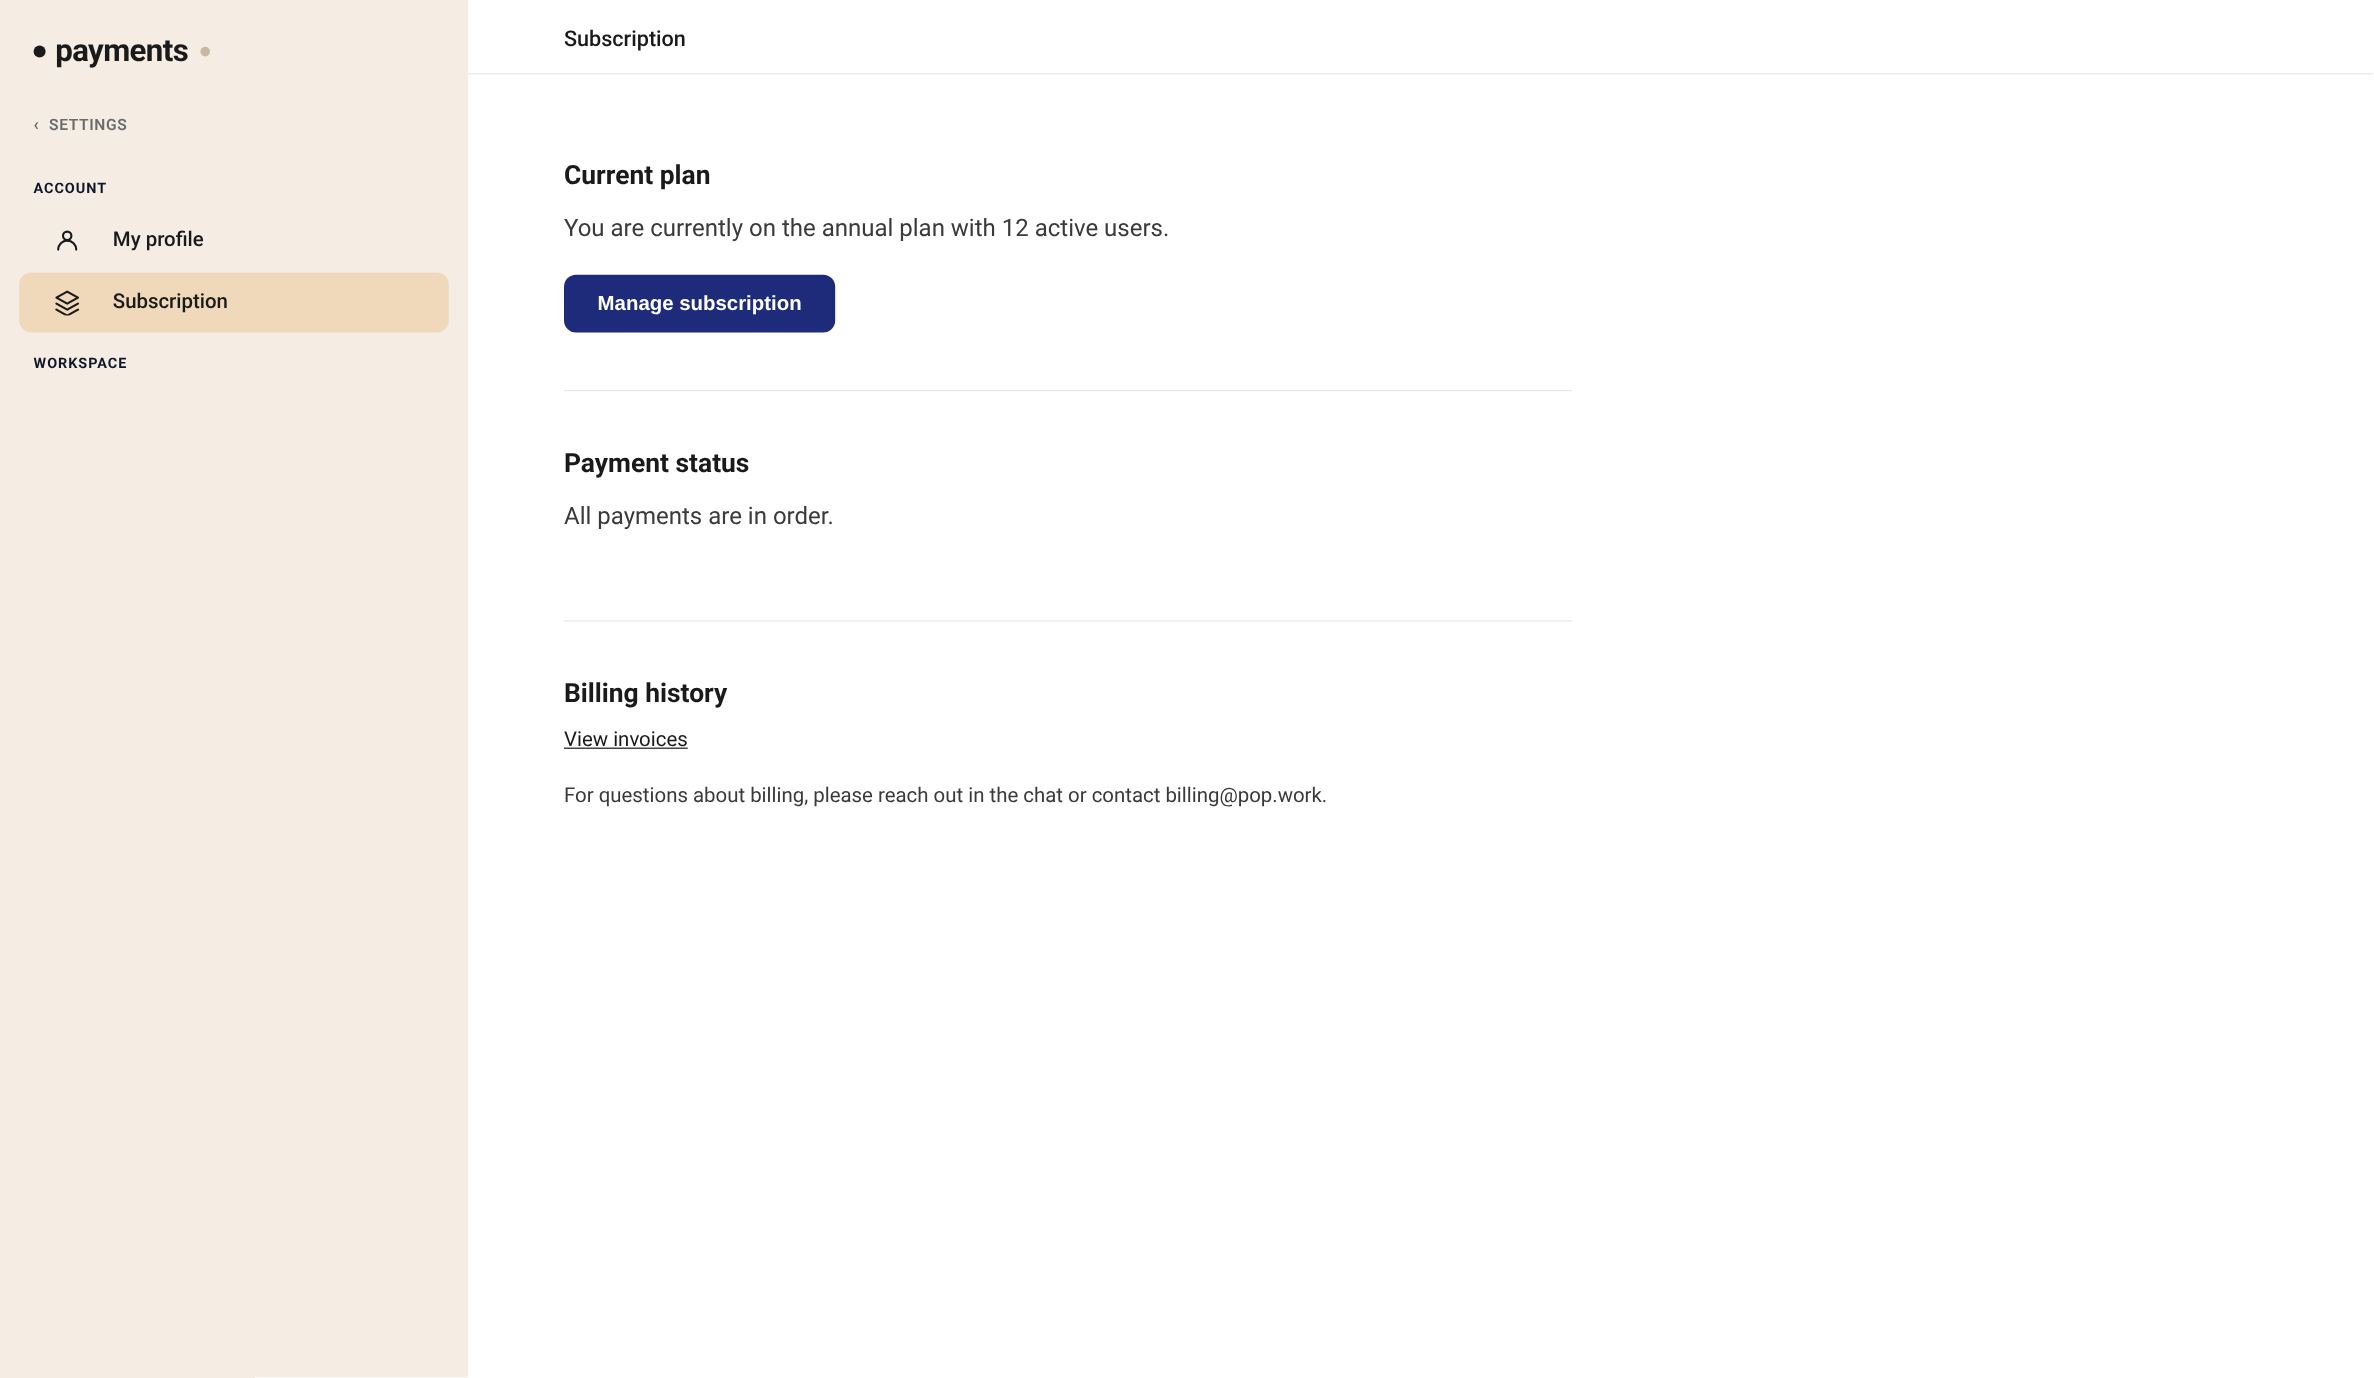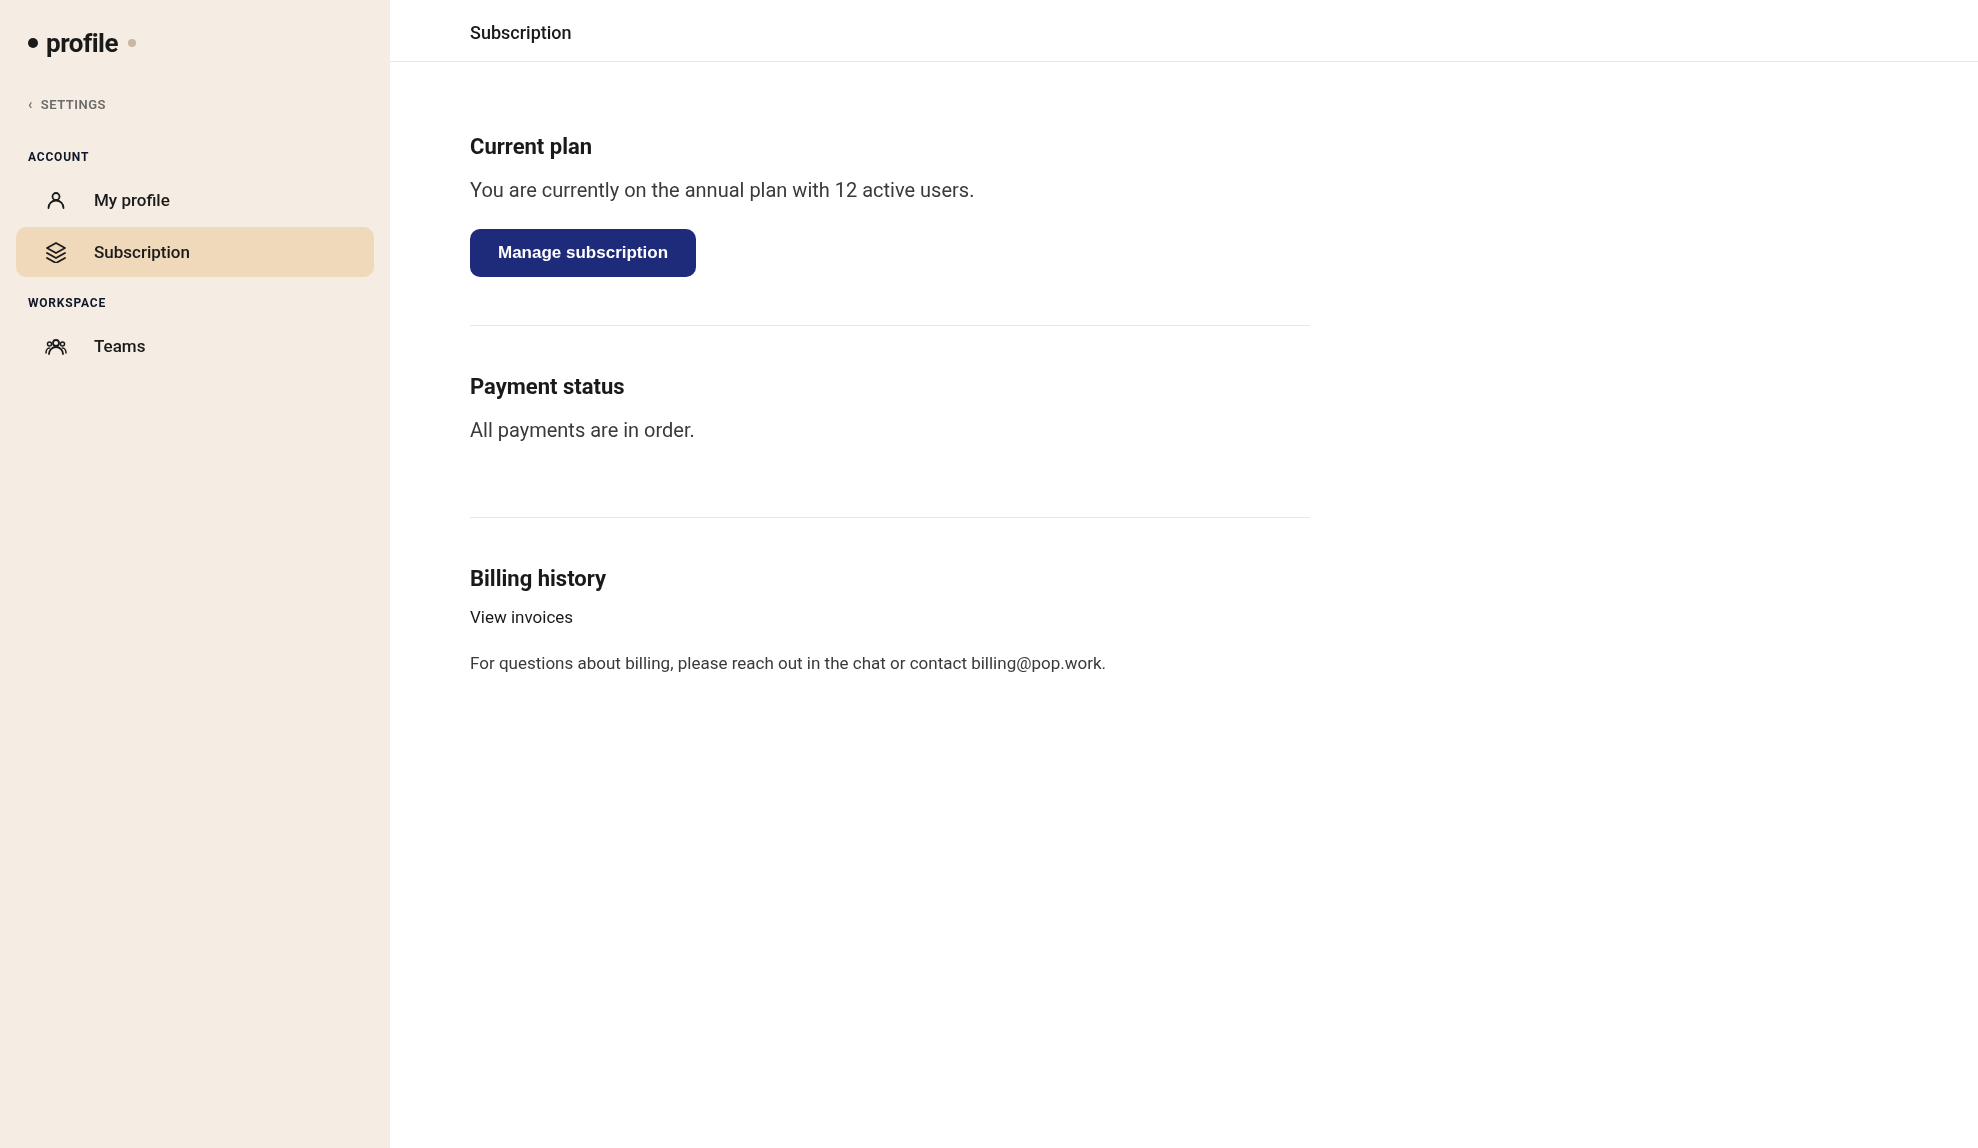--- a/index.html
+++ b/index.html
@@ -169,20 +169,21 @@
       padding: 14px 28px;
       font-size: 17px;
       font-weight: 600;
       cursor: pointer;
       transition: background 0.15s;
     }
 
     .view-invoices-link {
       font-size: 17px;
       color: #1a1a1a;
+      text-decoration: underline;
       cursor: pointer;
       display: inline-block;
       margin-bottom: 24px;
     }
 
     .billing-note {
       font-size: 17px;
       color: #3a3a3a;
       line-height: 1.5;
     }
@@ -191,21 +192,21 @@
     svg {
       display: block;
     }
   </style>
 </head>
 <body>
 
 <aside class="sidebar">
   <div class="logo-area">
     <span class="logo-dot"></span>
-    <span class="logo-text">profile</span>
+    <span class="logo-text">payments</span>
     <span class="logo-indicator"></span>
   </div>
 
   <div class="settings-back">
     <span class="back-arrow">‹</span>
     <span>SETTINGS</span>
   </div>
 
   <div class="section-label">ACCOUNT</div>
 
@@ -226,33 +227,20 @@
         <path d="M2 12l9 5 9-5" stroke="#1a1a1a" stroke-width="1.8" stroke-linecap="round" stroke-linejoin="round"></path>
         <path d="M2 17l9 5 9-5" stroke="#1a1a1a" stroke-width="1.8" stroke-linecap="round" stroke-linejoin="round"></path>
       </svg>
     </span>
     <span>Subscription</span>
   </div>
 
   <div class="section-label">WORKSPACE</div>
 
 
-  <div class="nav-item">
-    <span class="nav-icon">
-      <svg width="22" height="22" viewBox="0 0 22 22" fill="none" xmlns="http://www.w3.org/2000/svg">
-        <circle cx="11" cy="8" r="3" stroke="#1a1a1a" stroke-width="1.8"></circle>
-        <path d="M4 19c0-3.866 3.134-7 7-7s7 3.134 7 7" stroke="#1a1a1a" stroke-width="1.8" stroke-linecap="round"></path>
-        <circle cx="4.5" cy="9" r="2" stroke="#1a1a1a" stroke-width="1.5"></circle>
-        <path d="M1 18c0-2.761 1.567-5 3.5-5" stroke="#1a1a1a" stroke-width="1.5" stroke-linecap="round"></path>
-        <circle cx="17.5" cy="9" r="2" stroke="#1a1a1a" stroke-width="1.5"></circle>
-        <path d="M21 18c0-2.761-1.567-5-3.5-5" stroke="#1a1a1a" stroke-width="1.5" stroke-linecap="round"></path>
-      </svg>
-    </span>
-    <span>Teams</span>
-  </div>
 </aside>
 
 <main class="main">
   <div class="page-header">
     <h1 class="page-title">Subscription</h1>
   </div>
 
   <div class="content-area">
 
     <div class="section">

